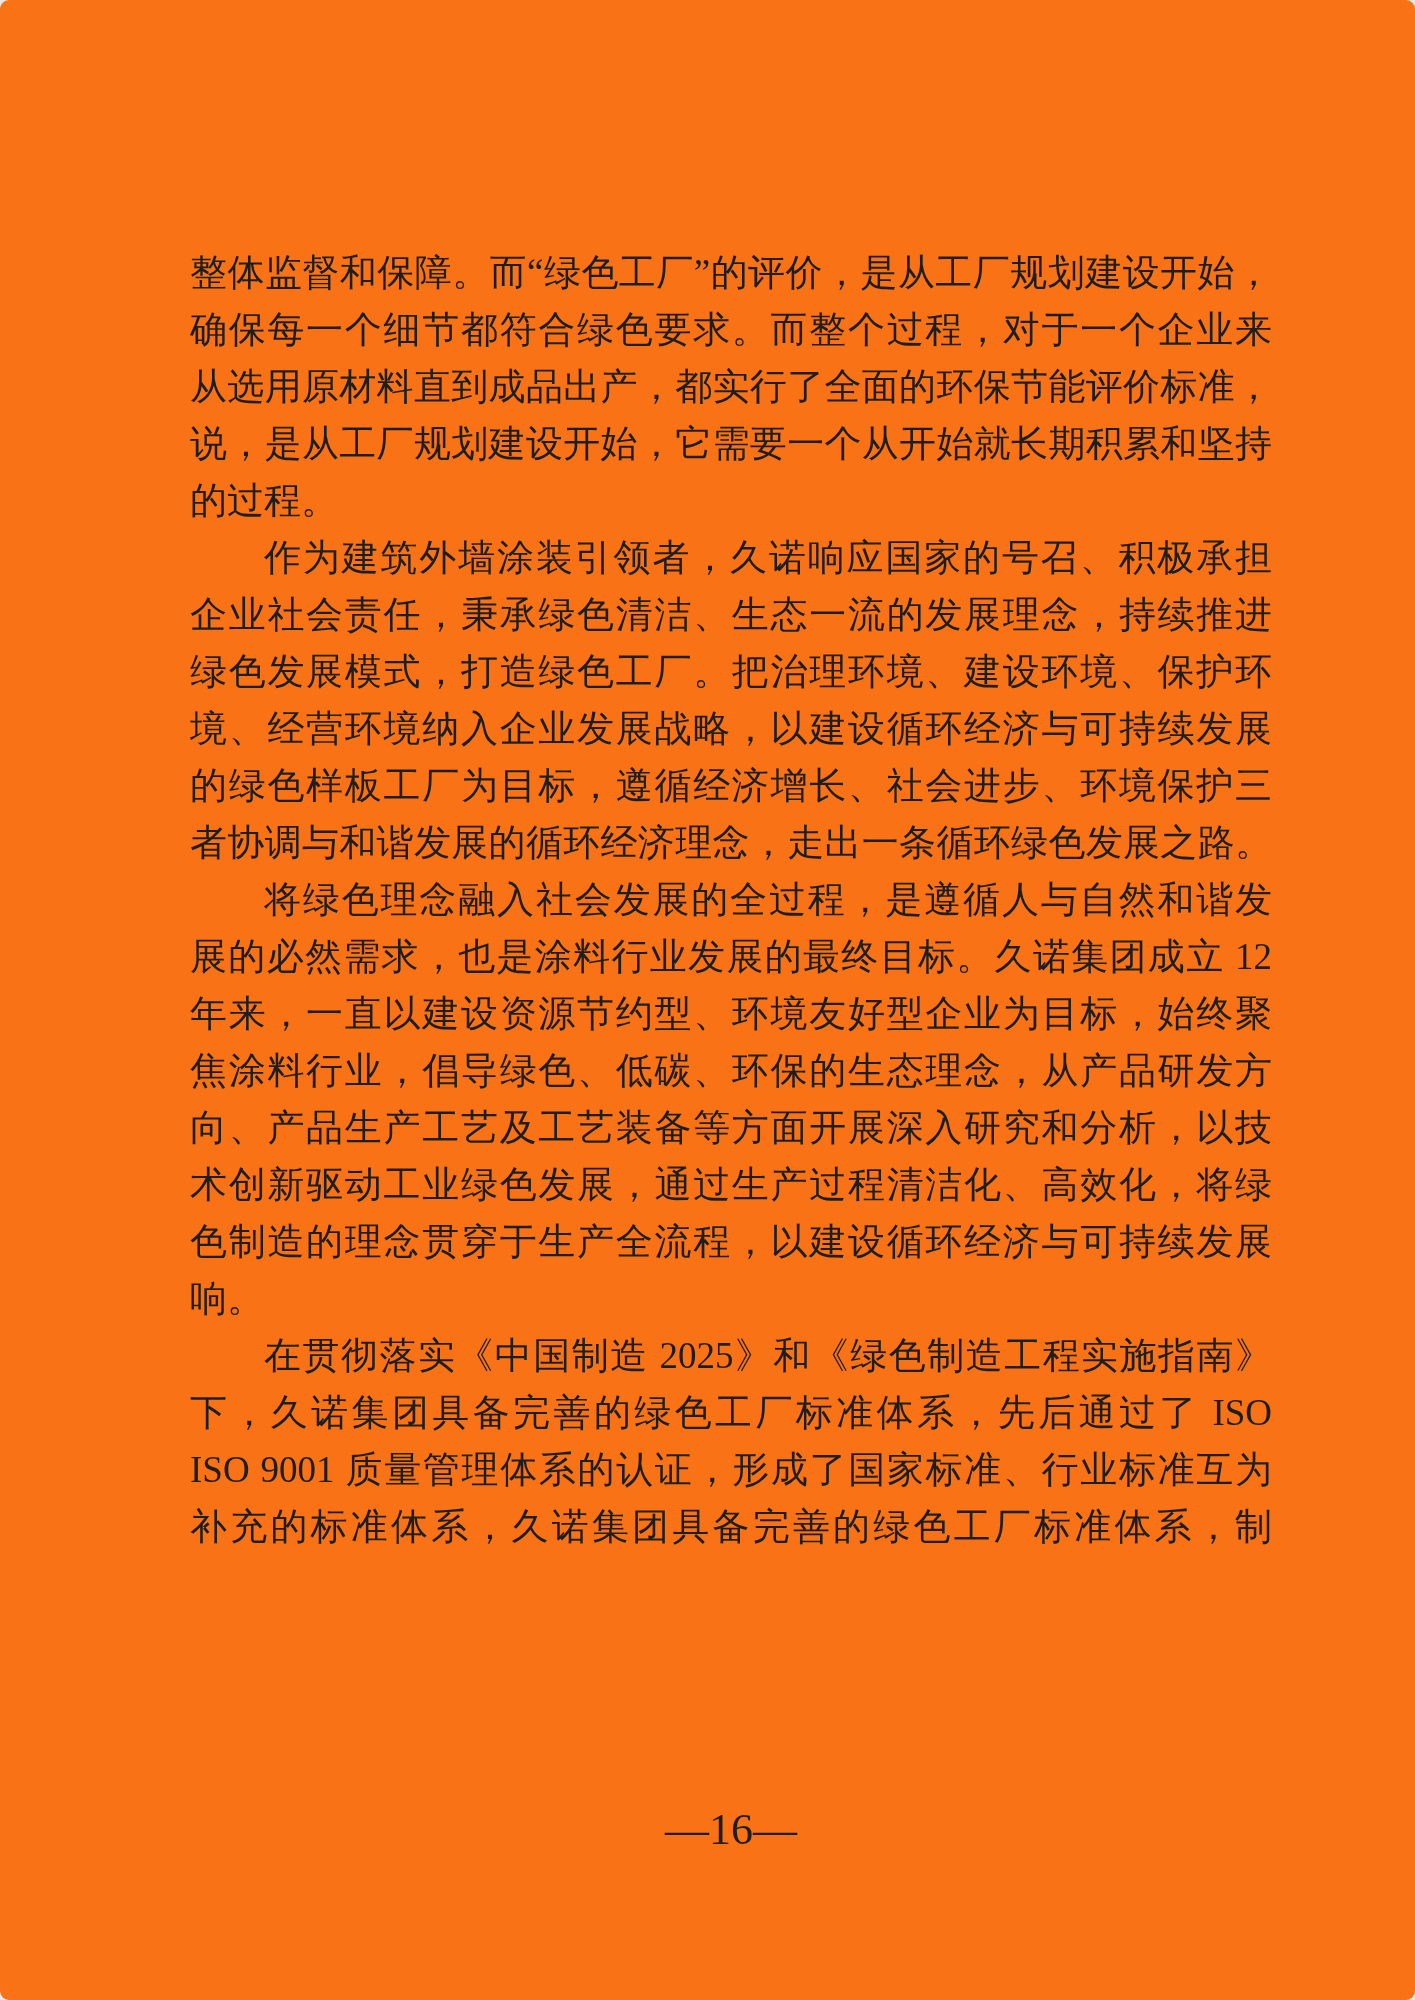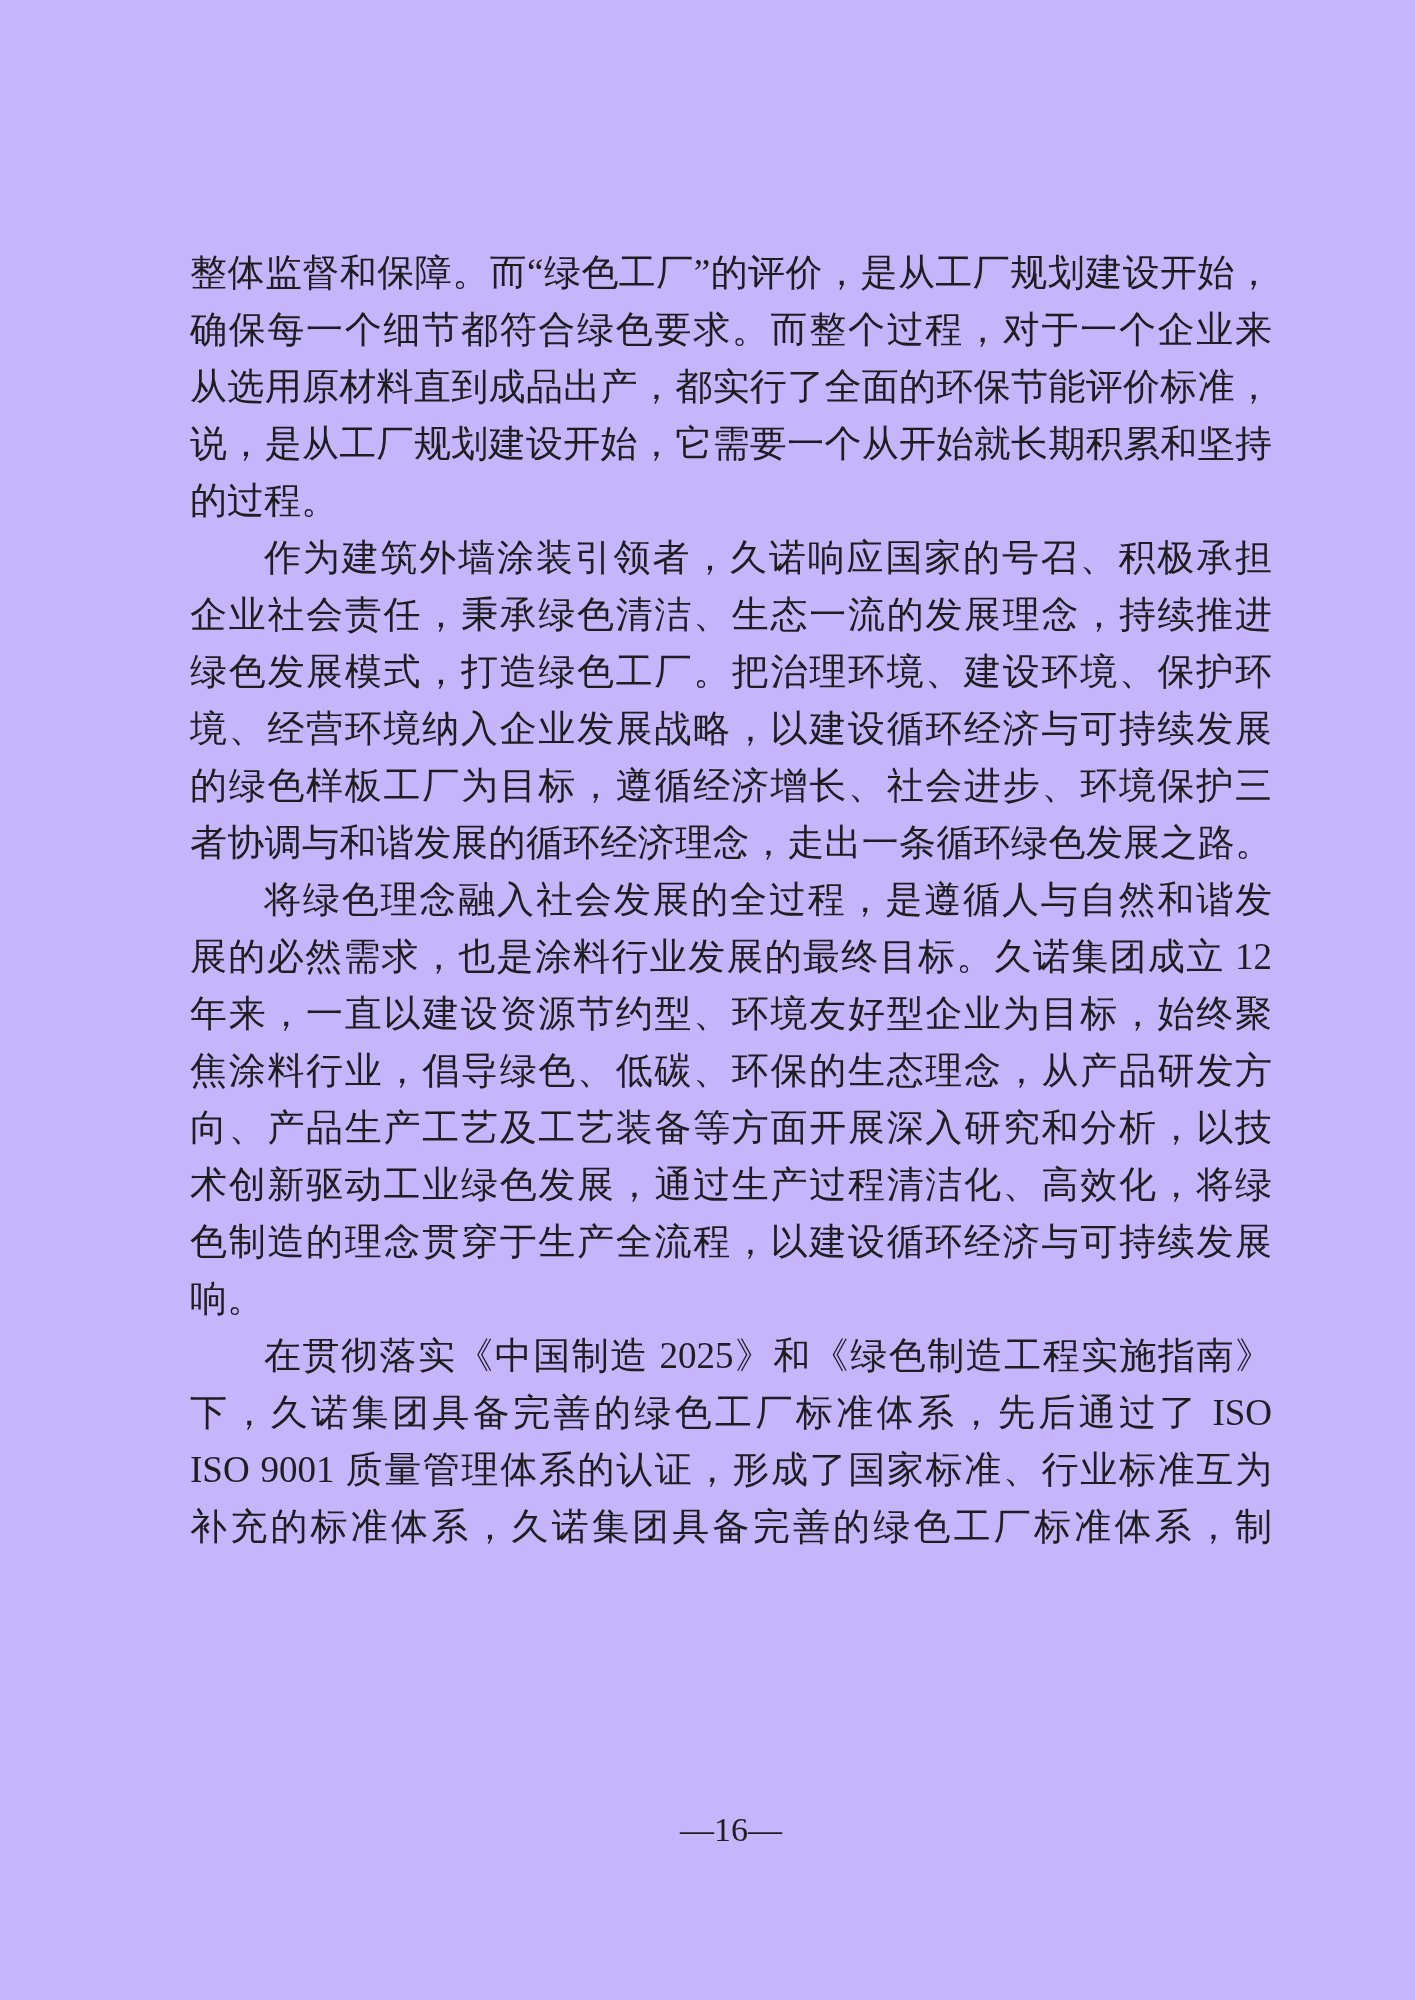--- a/index.html
+++ b/index.html
@@ -5,24 +5,25 @@
   html, body {
     margin: 0;
     padding: 0;
     background: #e8e8e8;
   }
   .page {
     position: relative;
     width: 1415px;
     height: 2000px;
     margin: 0 auto;
-    background: #c4b5fd;
+    background: #f97316;
     overflow: hidden;
     font-family: "Liberation Serif", "DejaVu Serif", serif;
     color: #1e1e1e;
+    border-radius: 9px;
   }
   .text-block {
     position: absolute;
     left: 190px;
     top: 244px;
     width: 1082px;
   }
   .line {
     box-sizing: border-box;
     width: 100%;
@@ -41,21 +42,21 @@
   }
   .line.indent {
     padding-left: 74px;
   }
   .page-number {
     position: absolute;
     left: 190px;
     top: 1806px;
     width: 1082px;
     text-align: center;
-    font-size: 34px;
+    font-size: 44px;
     line-height: 48px;
     color: #1e1e1e;
   }
 </style>
 </head>
 <body>
 
 <div class="page">
   <div class="text-block" id="text-block">
       <div class="line">整体监督和保障。而“绿色工厂”的评价，是从工厂规划建设开始，</div>

